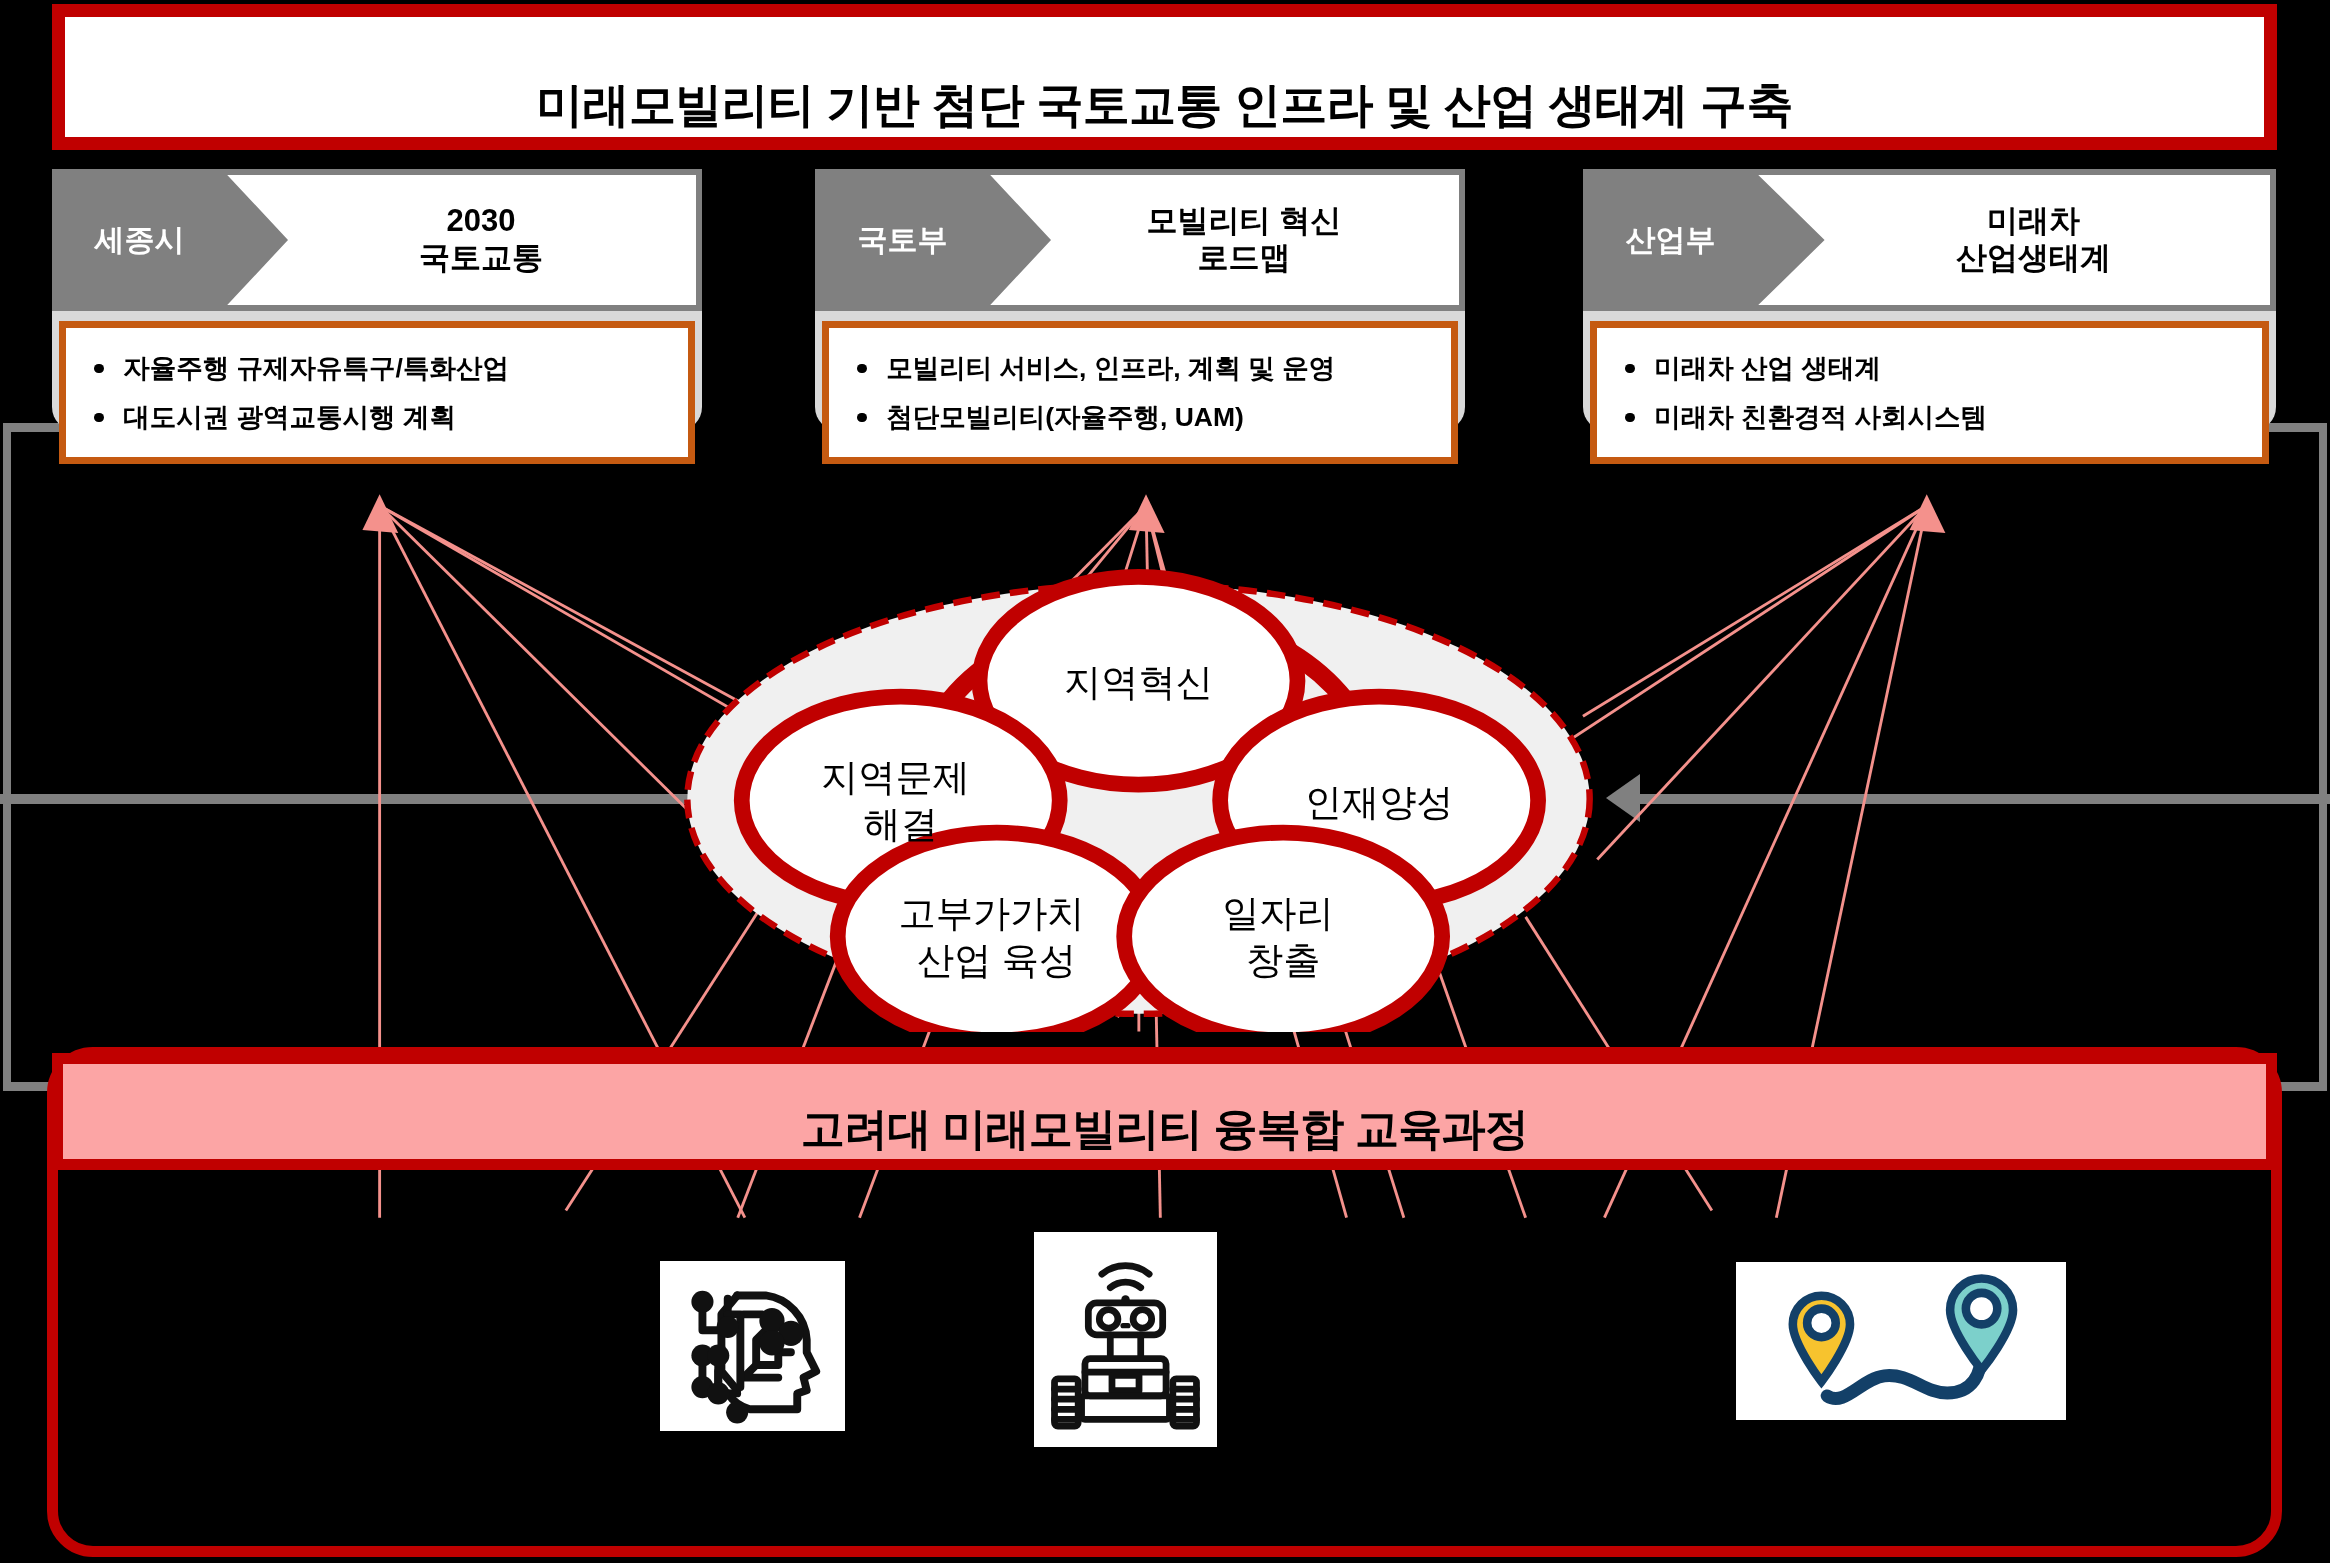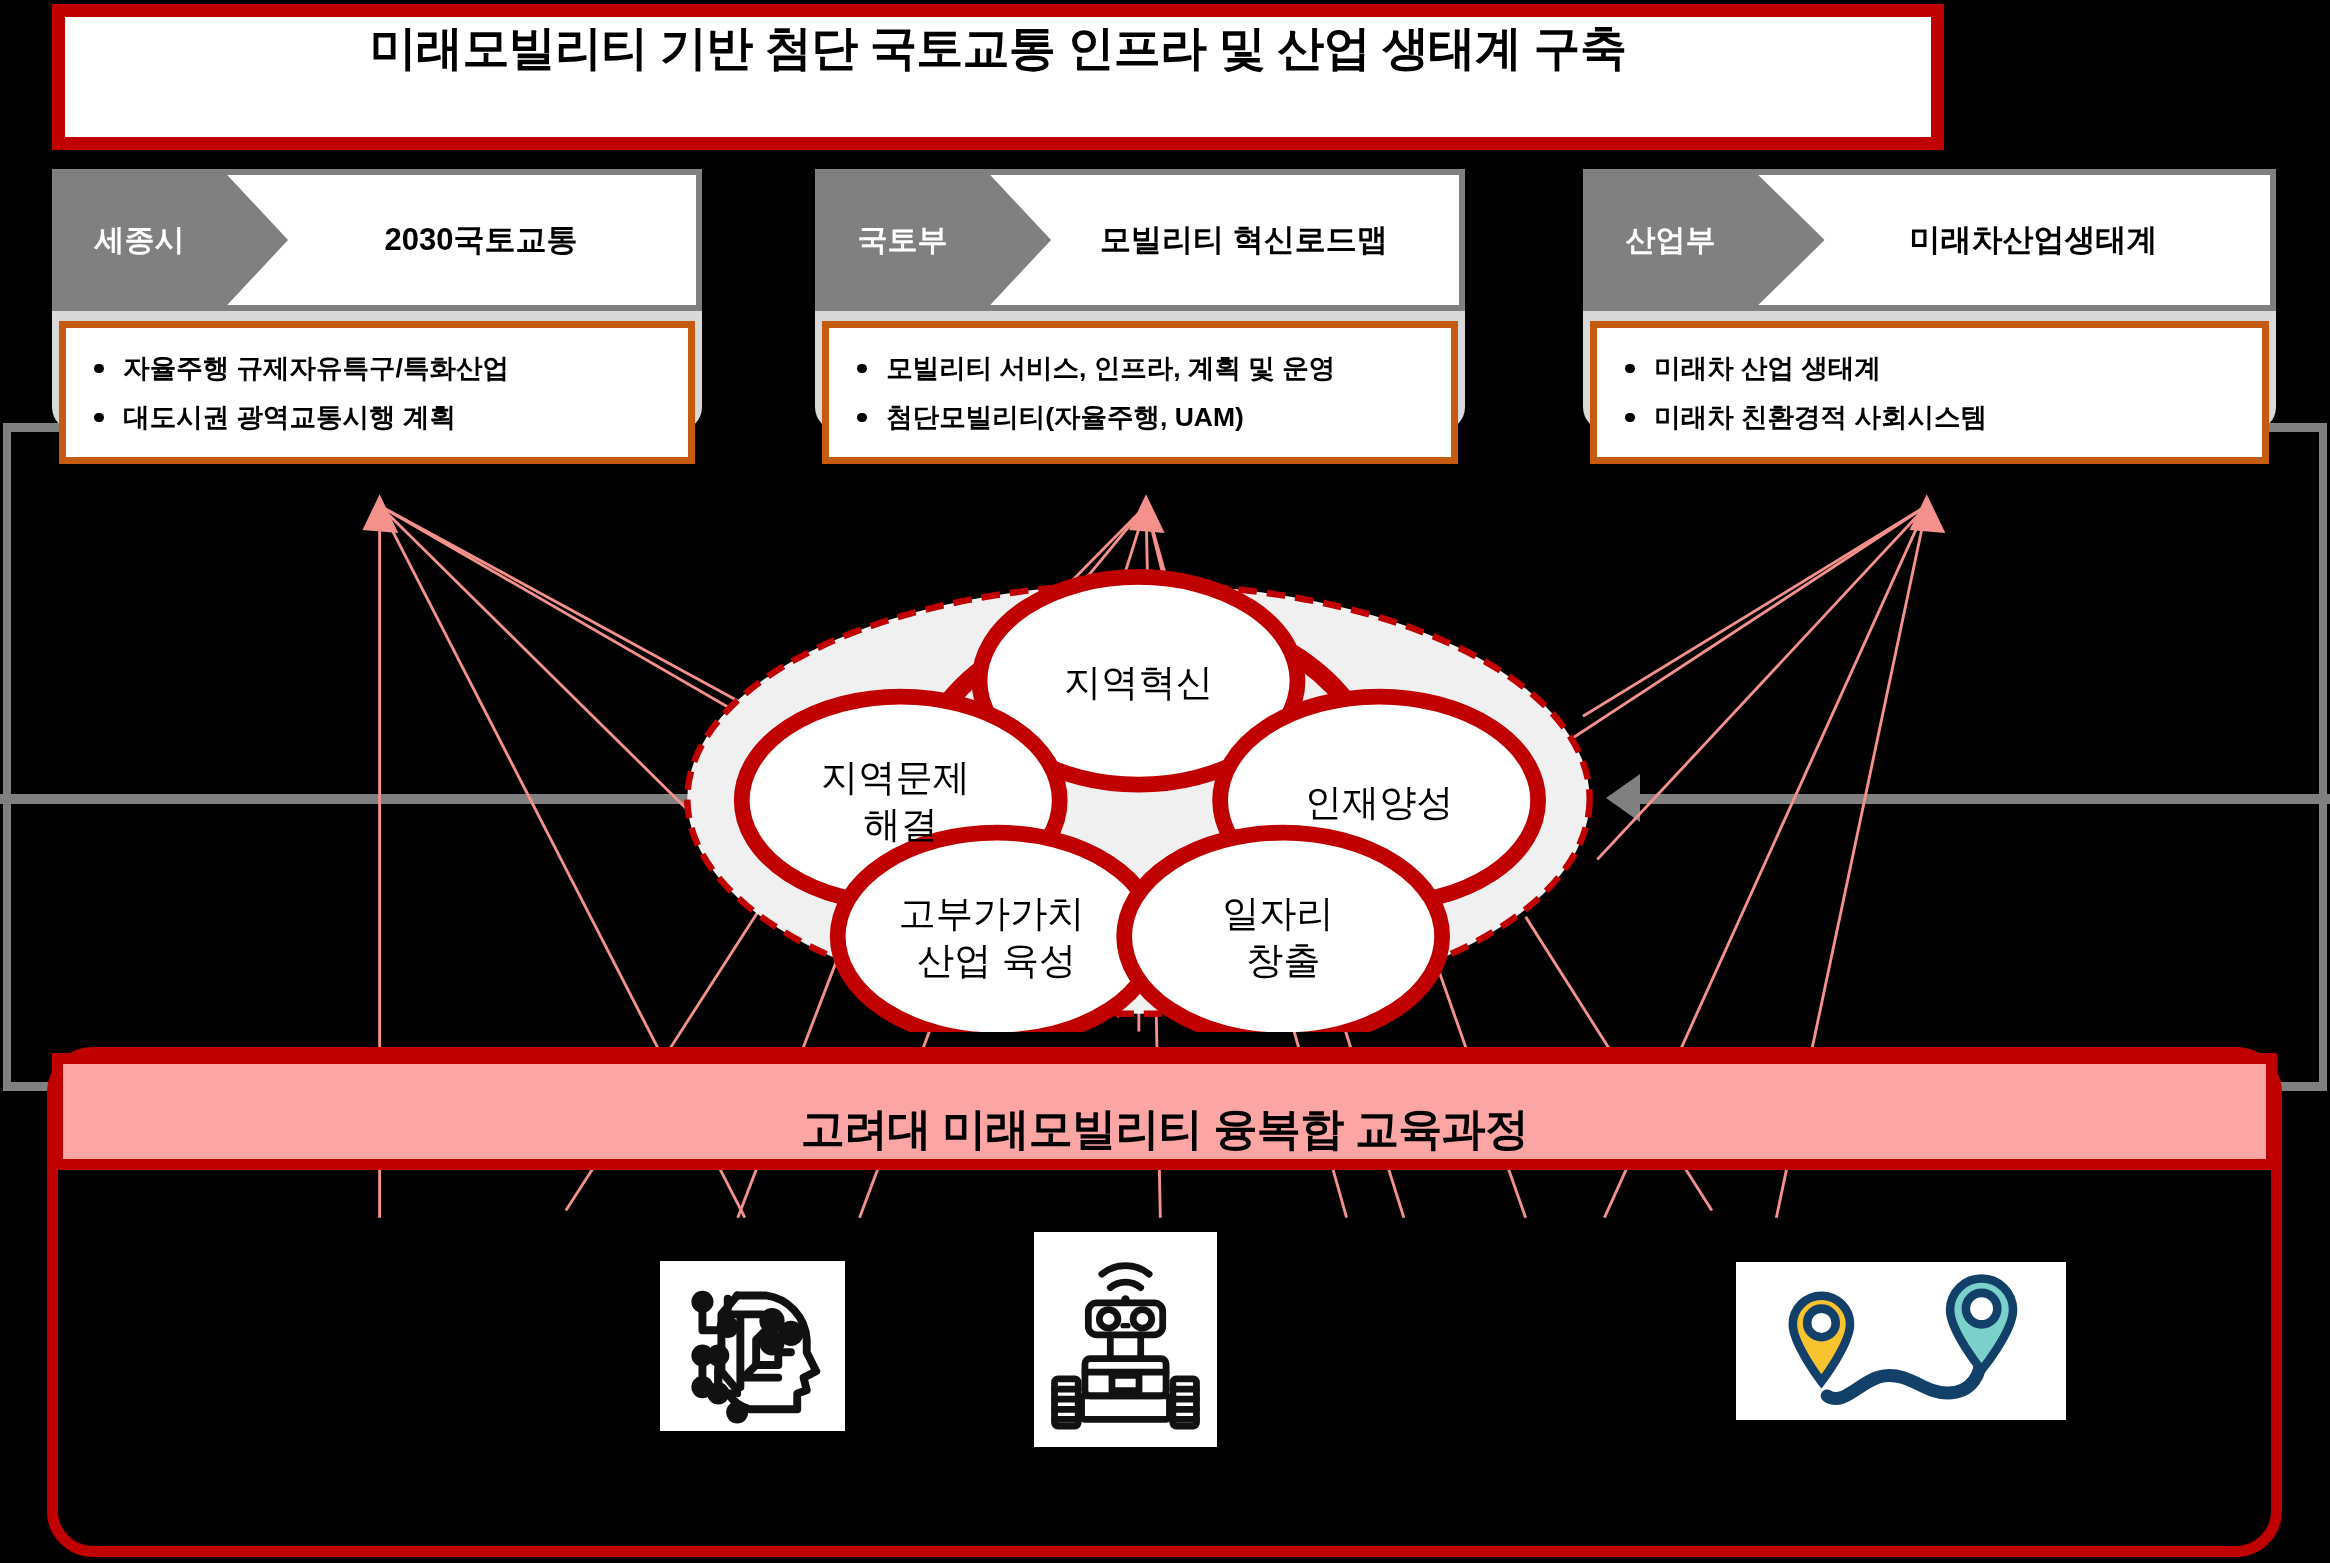--- a/index.html
+++ b/index.html
@@ -5,23 +5,23 @@
   html,body{margin:0;padding:0;background:#000;}
   body{
     width:2330px;height:1563px;position:relative;overflow:hidden;
     font-family:"Liberation Sans","DejaVu Sans",sans-serif;
     color:#000;
   }
   .stage{position:absolute;left:0;top:0;width:2330px;height:1563px;background:#000;}
 
   
   #title-banner{
-    position:absolute;left:52px;top:4.3px;width:1892px;height:146px;
+    position:absolute;left:52px;top:4.3px;width:2225px;height:146px;
     background:#fff;border:13px solid #C00000;box-sizing:border-box;
-    display:flex;align-items:flex-start;justify-content:center;
+    display:flex;align-items:flex-end;justify-content:center;
   }
   #title-banner .txt{
     font-size:47px;font-weight:bold;letter-spacing:-0.7px;white-space:nowrap;color:#000;
   }
 
   
   .panel{position:absolute;top:169px;}
   .panel.p1{left:52px;width:650px;}
   .panel.p2{left:815px;width:650px;}
   .panel.p3{left:1583px;width:693px;}
@@ -35,21 +35,21 @@
     position:absolute;top:5.7px;bottom:5.7px;left:175px;right:5.7px;background:#fff;
     clip-path:polygon(0 0,100% 0,100% 100%,0 100%,13% 50%);
   }
   .chev-label{
     position:absolute;left:0;top:0;width:175px;height:100%;
     display:flex;align-items:center;justify-content:center;
     color:#fff;font-size:30px;font-weight:bold;z-index:2;
   }
   .chev-title{
     position:absolute;left:215px;right:7.2px;top:0;height:100%;
-    display:flex;flex-direction:row;align-items:center;justify-content:center;
+    display:flex;flex-direction:column;align-items:center;justify-content:center;
     font-size:31px;font-weight:bold;line-height:1.18;text-align:center;z-index:3;
   }
 
   
   .plate{
     position:absolute;left:0;top:142px;width:100%;height:120px;
     background:#d9d9d9;border-radius:0 0 24px 24px;
   }
   .bullets{
     position:absolute;left:7.2px;top:152px;right:7.2px;

